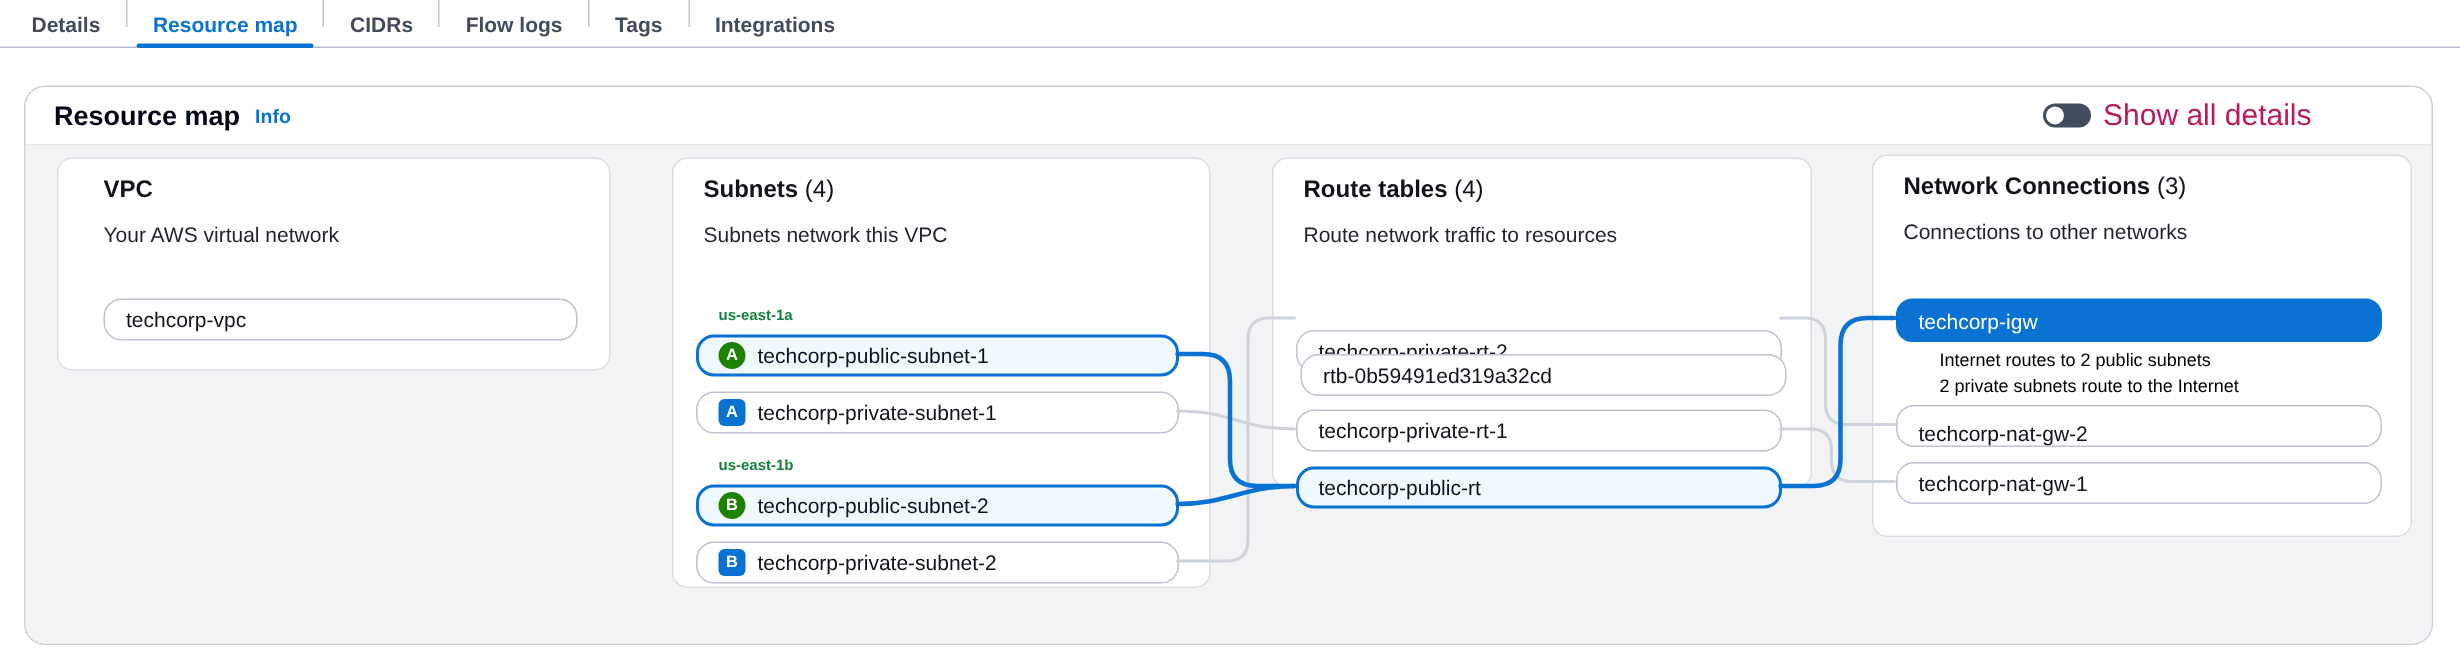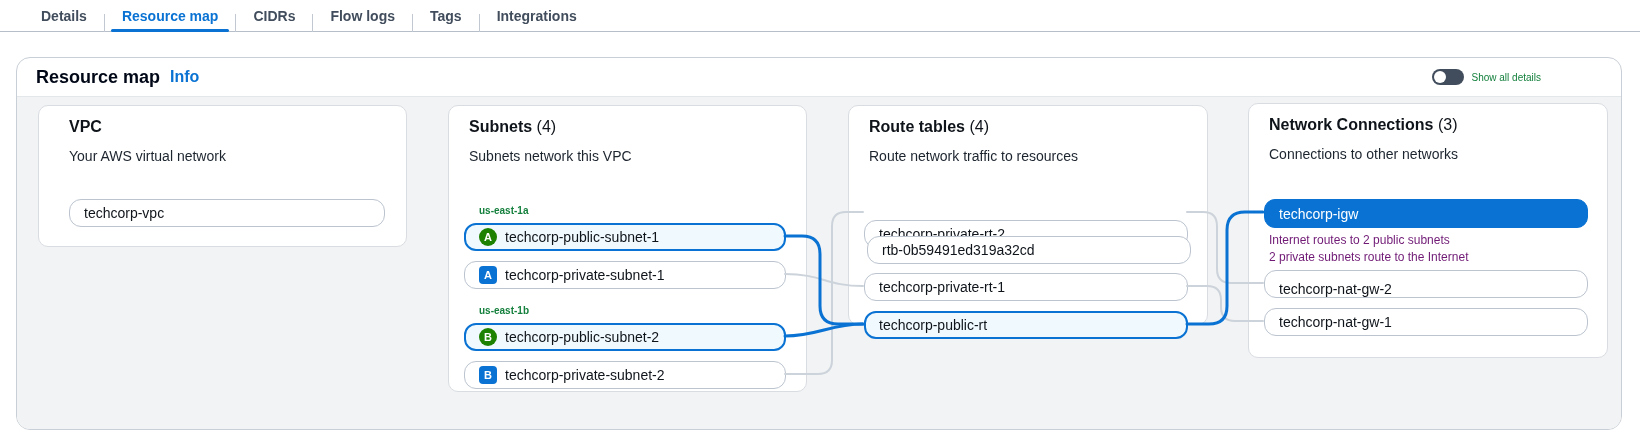--- a/index.html
+++ b/index.html
@@ -4,59 +4,59 @@
 <style>
   * { margin:0; padding:0; box-sizing:border-box; }
   html,body { background:#fff; }
   #screen {
     position:relative; width:1640px; height:436px; overflow:hidden;
     background:#ffffff; font-family:"Liberation Sans", sans-serif;
     -webkit-font-smoothing:antialiased;
   }
 
   
-  .tabbar { position:absolute; left:24px; top:0; height:32px; display:flex; align-items:flex-end; z-index:3; }
+  .tabbar { position:absolute; left:4px; top:0; height:32px; display:flex; align-items:flex-start; z-index:3; }
   .tabbar-line { position:absolute; left:0; top:31px; width:1640px; height:1px; background:#b6bec9; z-index:2; }
   .tab { position:relative; height:32px; display:flex; align-items:center; padding:0 17px;
          font-size:14px; font-weight:700; color:#414d5c; cursor:pointer; white-space:nowrap; }
   .tab.active { color:#0972d3; }
   .tab.active::after { content:""; position:absolute; left:6px; right:6px; bottom:0; height:3px;
                        background:#0972d3; border-radius:2px; }
   .tab-sep { width:1px; height:18px; background:#c1c8d2; }
 
   
   .panel { position:absolute; left:16px; top:57px; width:1606px; height:373px;
            background:#ffffff; border:1px solid #c9cfd6; border-radius:14px; z-index:1; }
   .panel-header { position:absolute; left:0; top:0; right:0; height:38px; display:flex; align-items:center; }
   .panel-title { margin-left:19px; font-size:18px; font-weight:700; color:#000716; }
-  .info-link { margin-left:10px; font-size:16px; font-weight:700; color:#0972d3; cursor:pointer; text-decoration:none; }
+  .info-link { margin-left:10px; font-size:13px; font-weight:700; color:#0972d3; cursor:pointer; text-decoration:none; }
   .toggle-wrap { position:absolute; right:80px; top:0; height:38px; display:flex; align-items:center; gap:8px; }
   .toggle { width:32px; height:16px; border-radius:8px; background:#414d5c; position:relative; cursor:pointer; }
   .toggle-knob { position:absolute; left:2px; top:2px; width:12px; height:12px; border-radius:50%; background:#ffffff; }
-  .toggle-label { font-size:10px; color:#15803d; }
+  .toggle-label { font-size:20px; color:#be185d; }
   .panel-body { position:absolute; left:0; top:38px; right:0; bottom:0;
                 background:#f2f3f4; border-top:1px solid #e4e7ea; border-radius:0 0 13px 13px; }
 
   
   .card { position:absolute; background:#ffffff; border:1px solid #d9dde2; border-radius:10px; z-index:2; }
   .card-title { position:absolute; left:20px; top:12px; font-size:16px; font-weight:700; color:#0f141a; white-space:nowrap; }
   .card-count { font-weight:400; }
   .card-sub { position:absolute; left:20px; top:42px; font-size:14px; color:#1c242e; white-space:nowrap; }
   .group-label { position:absolute; left:30px; font-size:10px; font-weight:700; color:#15803d; }
 
   .node { position:absolute; height:28px; background:#ffffff; border:1px solid #bcc4cf; border-radius:12px;
           display:flex; align-items:center; padding:0 14px; font-size:14px; color:#0f141a;
           cursor:pointer; white-space:nowrap; }
   .node.selected { border:2px solid #0972d3; background:#f0fafe; padding:0 13px; }
   .node.filled { background:#0972d3; border-color:#0972d3; color:#ffffff; height:29px;border-radius:11px; }
   .node .badge { width:18px; height:18px; min-width:18px; border-radius:50%; background:#1d8102; color:#fff;
                  font-size:11px; font-weight:700; display:flex; align-items:center; justify-content:center;
                  margin-right:8px; }
   .node .badge.square { border-radius:4px; background:#0972d3; }
-  .caption { position:absolute; font-size:12px; line-height:17px; color:#701a75; white-space:nowrap; }
+  .caption { position:absolute; font-size:12px; line-height:17px; color:#000000; white-space:nowrap;margin-left:24px; }
 
   
   #connectors { position:absolute; left:0; top:0; z-index:6; pointer-events:none; }
 </style>
 </head>
 <body>
 
 <div id="screen">
 
   <div class="tabbar-line"></div>

